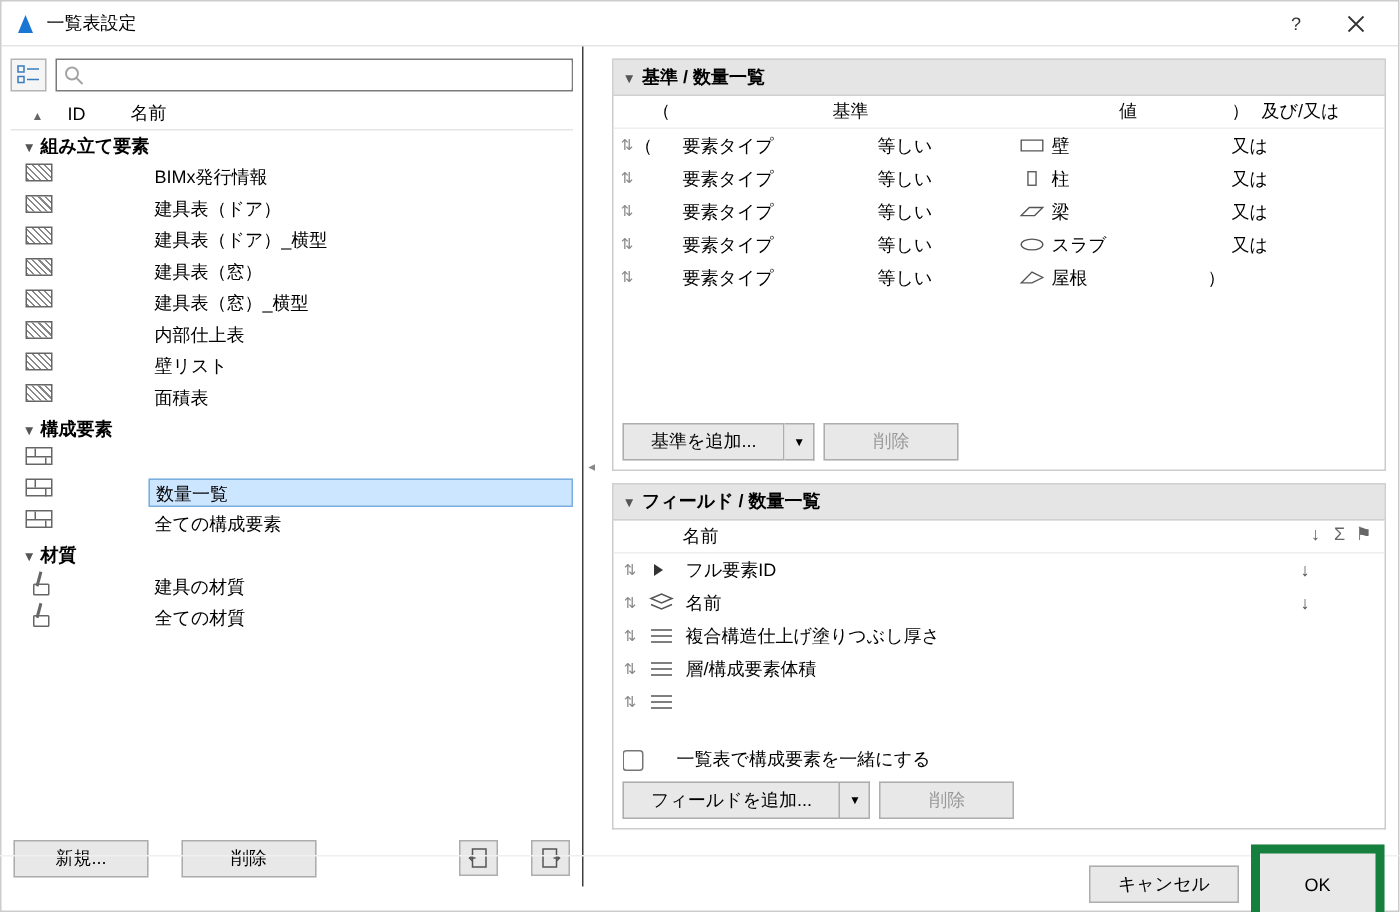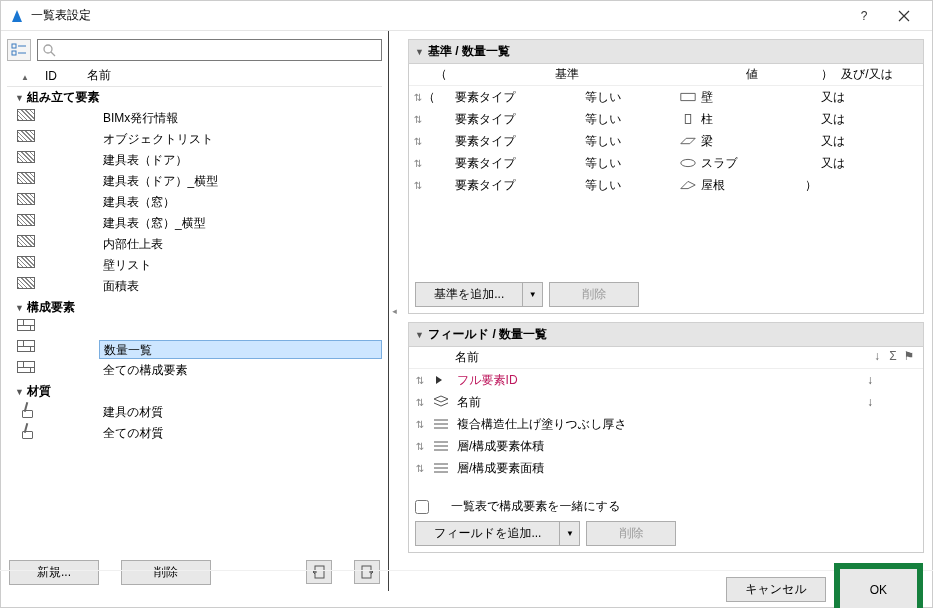--- a/index.html
+++ b/index.html
@@ -54,21 +54,21 @@
 .btn-split .drop { border: 1px solid #adadad; border-left: none; background: #e8e8e8; width: 20px; display: flex; align-items: center; justify-content: center; font-size: 8px; }
 .fields-box { border: 1px solid #ccc; border-top: none; flex: 1; display: flex; flex-direction: column; min-height: 0; }
 .fields-hdr { display: flex; padding: 2px 6px; border-bottom: 1px solid #eee; }
 .fields-hdr .fname { flex: 1; padding-left: 40px; }
 .fields-hdr .sort { width: 16px; text-align: center; color: #666; }
 .field-row { display: flex; align-items: center; padding: 1px 6px; height: 22px; gap: 6px; }
 .field-row .handle { width: 10px; color: #888; font-size: 10px; text-align: center; }
 .field-row .fico { width: 20px; display: flex; justify-content: center; }
 .field-row .fname { flex: 1; }
 .field-row .sort { width: 14px; text-align: center; color: #555; }
-.field-row.link .fname { color: #be185d; }
+.field-row.link .fname { color: #000000; }
 .checkbox-row { padding: 8px 6px 0 6px; display: flex; align-items: center; gap: 22px; }
 .checkbox-row input { width: 14px; height: 14px; }
 .footer { position: absolute; bottom: 0; left: 0; right: 0; height: 38px; display: flex; align-items: center; padding: 0 10px; gap: 8px; border-top: 1px solid #f0f0f0; }
 .footer .sp { flex: 1; }
 .btn-main { border: 6px solid #15803d; background: #e8e8e8; padding: 14px 30px; cursor: pointer; }
 .leftfooter { display: flex; gap: 22px; padding: 6px 2px; }
 .leftfooter .sp { flex: 1; }
 .smallicon { width: 26px; height: 24px; border: 1px solid #adadad; background: #e8e8e8; display: flex; align-items: center; justify-content: center; }
 .splitter { width: 12px; display: flex; align-items: center; justify-content: center; }
 .splitter::before { content: "◂"; font-size: 9px; color: #888; }
@@ -124,27 +124,20 @@
             <div class="hatch"></div>
           </div>
           <div class="spacer"></div>
           <div class="name">BIMx発行情報</div>
         </div>
         <div class="itemrow">
           <div class="ico">
             <div class="hatch"></div>
           </div>
           <div class="spacer"></div>
-          <div class="name">オブジェクトリスト</div>
-        </div>
-        <div class="itemrow">
-          <div class="ico">
-            <div class="hatch"></div>
-          </div>
-          <div class="spacer"></div>
           <div class="name">建具表（ドア）</div>
         </div>
         <div class="itemrow">
           <div class="ico">
             <div class="hatch"></div>
           </div>
           <div class="spacer"></div>
           <div class="name">建具表（ドア）_横型</div>
         </div>
         <div class="itemrow">
@@ -407,21 +400,20 @@
           </div>
           <div class="field-row">
             <div class="handle">⇅</div>
             <div class="fico">
               <svg width="18" height="14" viewBox="0 0 18 14">
                 <line x1="2" y1="3" x2="16" y2="3" stroke="#555"></line>
                 <line x1="2" y1="7" x2="16" y2="7" stroke="#555"></line>
                 <line x1="2" y1="11" x2="16" y2="11" stroke="#555"></line>
               </svg>
             </div>
-            <div class="fname">層/構成要素面積</div>
             <div class="sort"></div>
             <div class="sort"></div>
             <div class="sort"></div>
           </div>
         </div>
       <div class="checkbox-row">
         <input type="checkbox" style="">
         <span>一覧表で構成要素を一緒にする</span>
       </div>
       <div class="btnrow">

